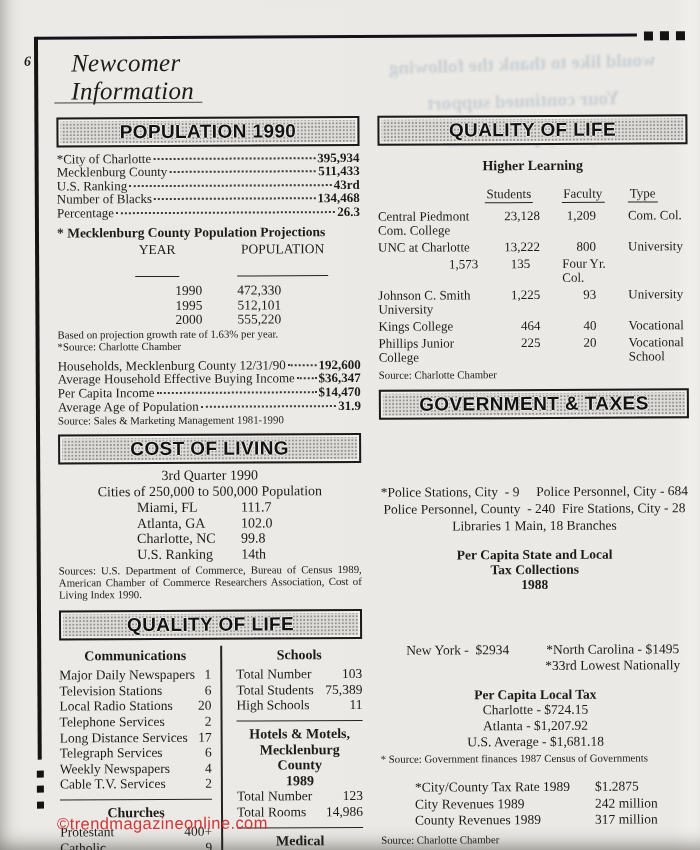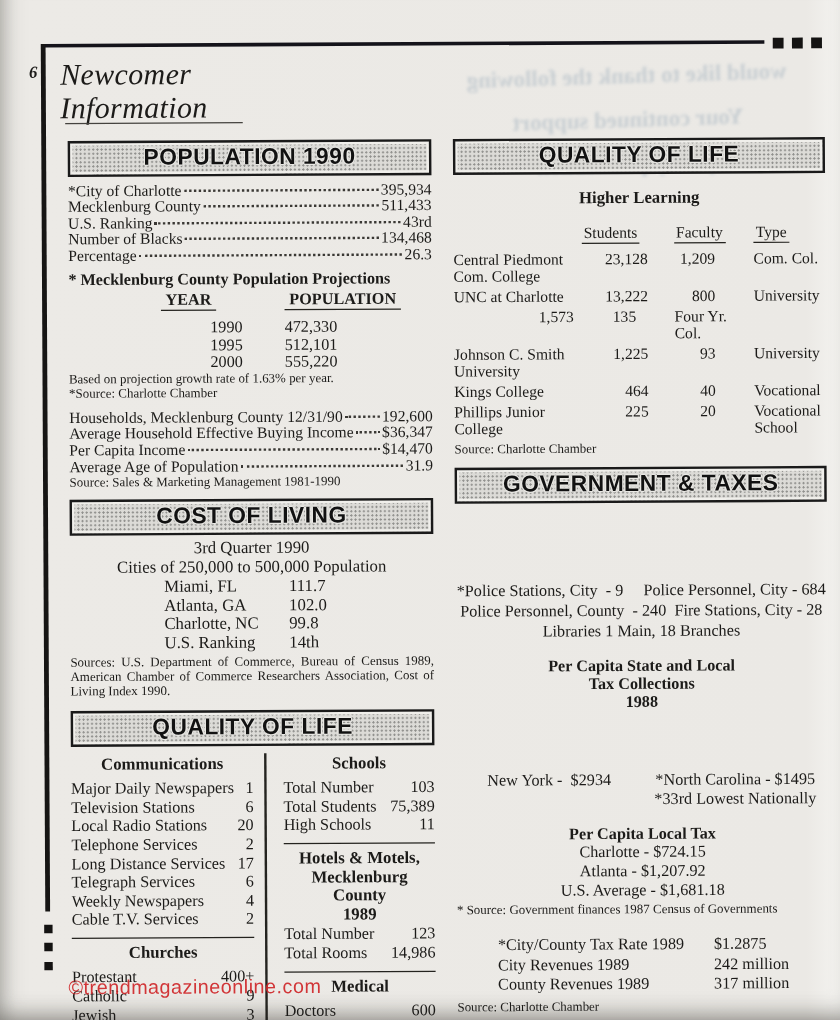--- a/index.html
+++ b/index.html
@@ -7,46 +7,46 @@
     background:linear-gradient(90deg,#e2e1dd 0,#eceae6 2%,#ebe9e5 96%,#f4f3f0 100%);
     box-shadow:inset 0 -14px 18px -10px rgba(80,78,72,.45), inset 14px -10px 22px -16px rgba(80,78,72,.5);
     font-family:"Liberation Serif",serif;color:#1c1b19;}
   .scan{position:absolute;inset:0;transform:rotate(-0.3deg);}
   
   .top-rule{position:absolute;left:39px;top:35px;width:600px;height:3px;background:#14131a;}
   .left-rule{position:absolute;left:36px;top:35px;width:4px;height:723px;background:#161514;}
   .tick-sq{position:absolute;background:#141312;}
   .underline-title{position:absolute;left:56px;top:101px;width:148px;height:1px;background:#44423e;}
   .page-num{position:absolute;left:26px;top:52px;font:italic bold 14px "Liberation Serif",serif;}
-  .doc-title{position:absolute;left:52px;top:48px;margin:0;font:italic 25px/28px "Liberation Serif",serif;font-weight:500;letter-spacing:.3px;}
+  .doc-title{position:absolute;left:73px;top:48px;margin:0;font:italic 25px/28px "Liberation Serif",serif;font-weight:500;letter-spacing:.3px;}
   
   .bleed{position:absolute;left:360px;top:46px;width:330px;transform:scaleX(-1) rotate(1.5deg);
     opacity:.38;filter:blur(1.3px);color:#8fa3b4;font:bold 19px/37px "Liberation Serif",serif;text-align:center;pointer-events:none;}
   
   .col{position:absolute;top:116px;}
   .col-left{left:58px;width:303px;}
   .col-right{left:379px;width:310px;}
   
   .hdr-box{border:2px solid #1a1a1a;box-shadow:inset 0 0 0 2px #f0efeb;
     background-color:#dcdbd7;background-image:radial-gradient(#90908d 0.9px,rgba(0,0,0,0) 1px);background-size:3.5px 3.5px;
     text-align:center;font:bold 19px/23px "Liberation Sans",sans-serif;letter-spacing:.4px;color:#121212;
     padding:1px 0 2px;
     text-shadow:1px 0 0 #e9e8e4,-1px 0 0 #e9e8e4,0 1px 0 #e9e8e4,0 -1px 0 #e9e8e4;}
   
   .dotrow{display:flex;align-items:baseline;font:13px/13.6px "Liberation Serif",serif;}
   .dotrow .lbl{white-space:nowrap;}
   .dotrow .dots{flex:1;border-bottom:2px dotted #3a3834;margin:0 2px;transform:translateY(-3px);min-width:8px;}
-  .dotrow .val{white-space:nowrap;}
+  .dotrow .val{white-space:nowrap;font-weight:bold;}
   .list-pop{margin-top:5px;}
   .list-pop .dotrow{line-height:13.4px;}
   
   .proj{margin-top:6px;}
   .proj-title{font:bold 13.5px/16px "Liberation Serif",serif;}
   .proj-head{display:grid;grid-template-columns:90px auto;padding-left:55px;column-gap:35px;font:13.5px/17px "Liberation Serif",serif;}
-  .proj-head span{justify-self:center;border-bottom:1.5px solid #24231f;padding:0 4px 0;font-weight:bold;}
+  .proj-head span{justify-self:center;border-bottom:1.5px solid #24231f;padding:0 4px 18px;}
   .proj-head span:last-child{justify-self:start;}
   .proj-rows{margin-top:7px;}
   .proj-row{display:grid;grid-template-columns:90px auto;padding-left:55px;column-gap:35px;font:13.5px/14.5px "Liberation Serif",serif;}
   .proj-row .y{text-align:right;}
   .smallnote{font:10.8px/12px "Liberation Serif",serif;}
   .households{margin-top:7px;}
   .households .dotrow{line-height:13.9px;}
   
   .col-center{text-align:center;font:14px/15.5px "Liberation Serif",serif;}
   .col-table{display:grid;grid-template-columns:108px 46px;margin:1px auto 2px;width:154px;font:14px/15.5px "Liberation Serif",serif;}

